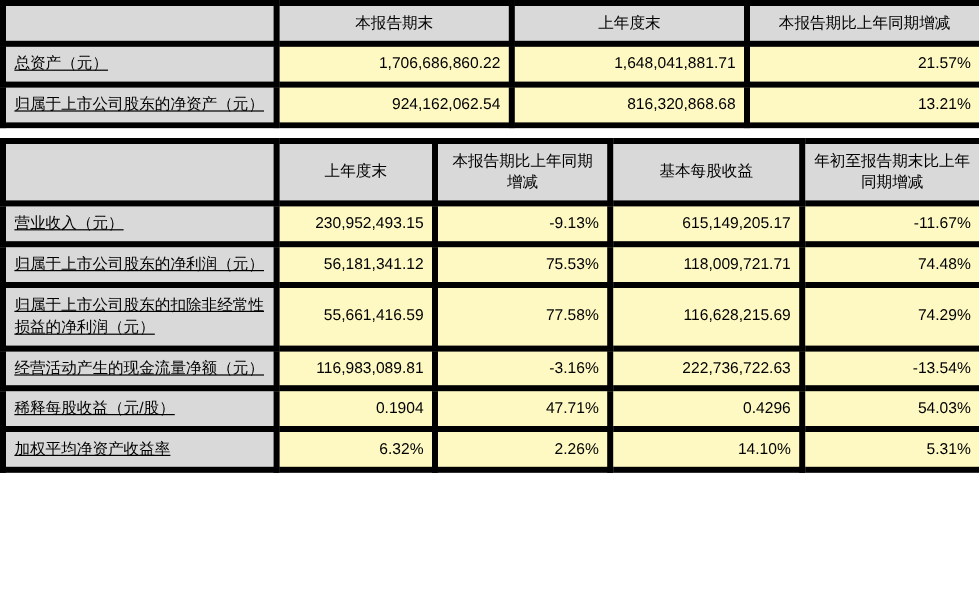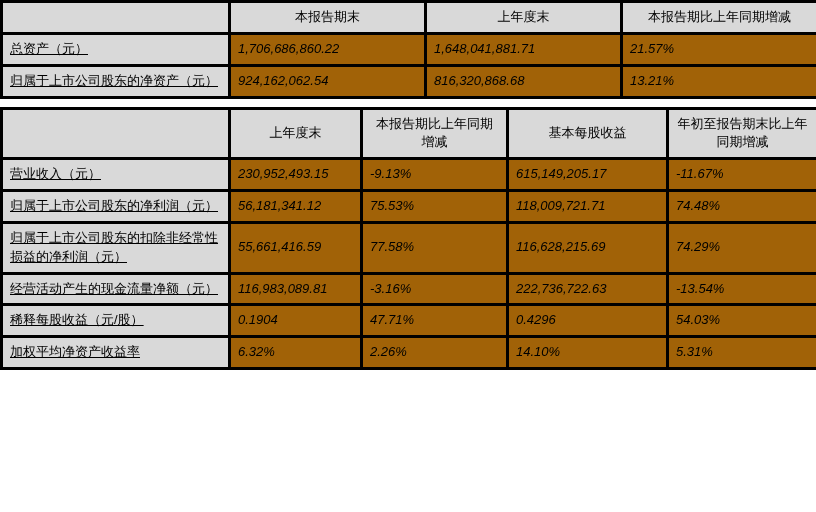--- a/index.html
+++ b/index.html
@@ -20,41 +20,40 @@
     width: 816px;
     height: 512px;
     box-sizing: border-box;
   }
   table.fin {
     border-collapse: collapse;
     table-layout: fixed;
     width: 816px;
   }
   table.fin td, table.fin th {
-    border: 3px solid #000000;
+    border: 5px solid #000000;
     padding: 5px 7px;
     vertical-align: middle;
     font-weight: normal;
     font-size: 13px;
     line-height: 1.45;
     margin-left: 40px;
   }
   .hdr {
     background: #d9d9d9;
     text-align: center;
   }
   .rowlabel {
     background: #d9d9d9;
     text-align: left;
     text-decoration: underline;
   }
   .num {
-    text-align: left;
-    background: #a16207;
-    font-style: italic;
+    text-align: right;
+    background: #fef9c3;
   }
   .blank {
     background: #d9d9d9;
     border: 1px solid #000000;
   }
   .spacer {
     height: 8px;
     border: none !important;
     background: #ffffff;
   }

